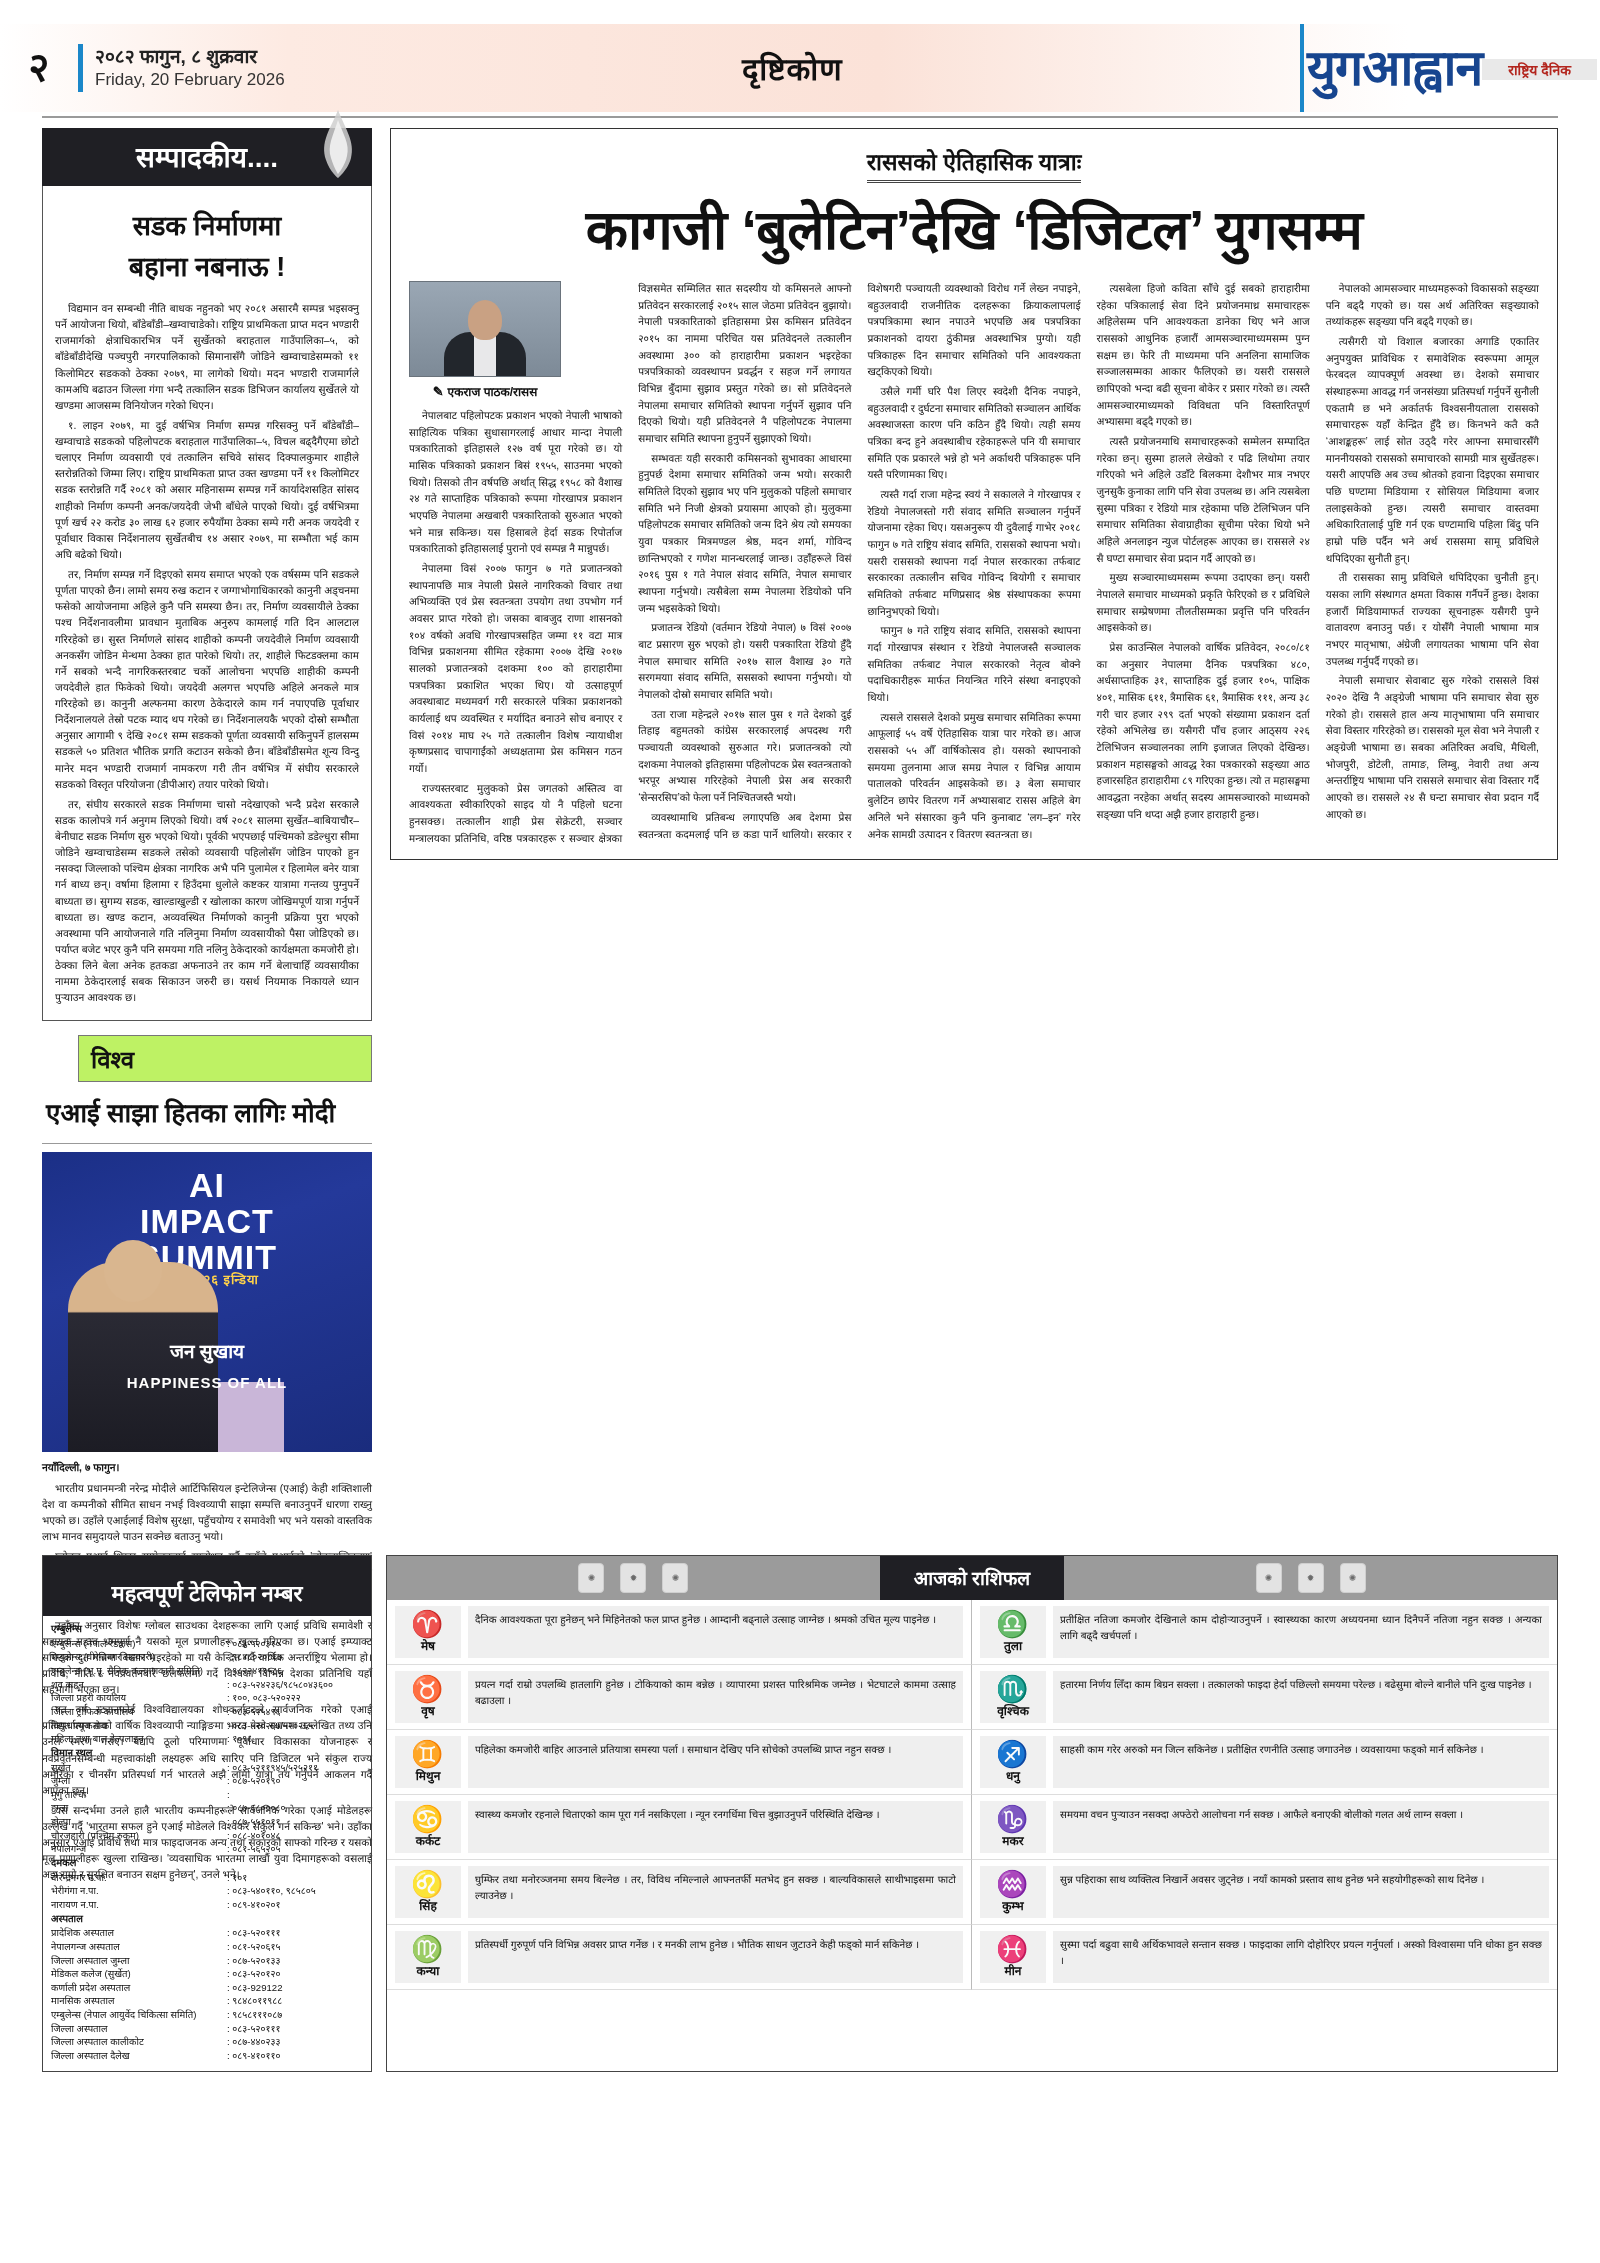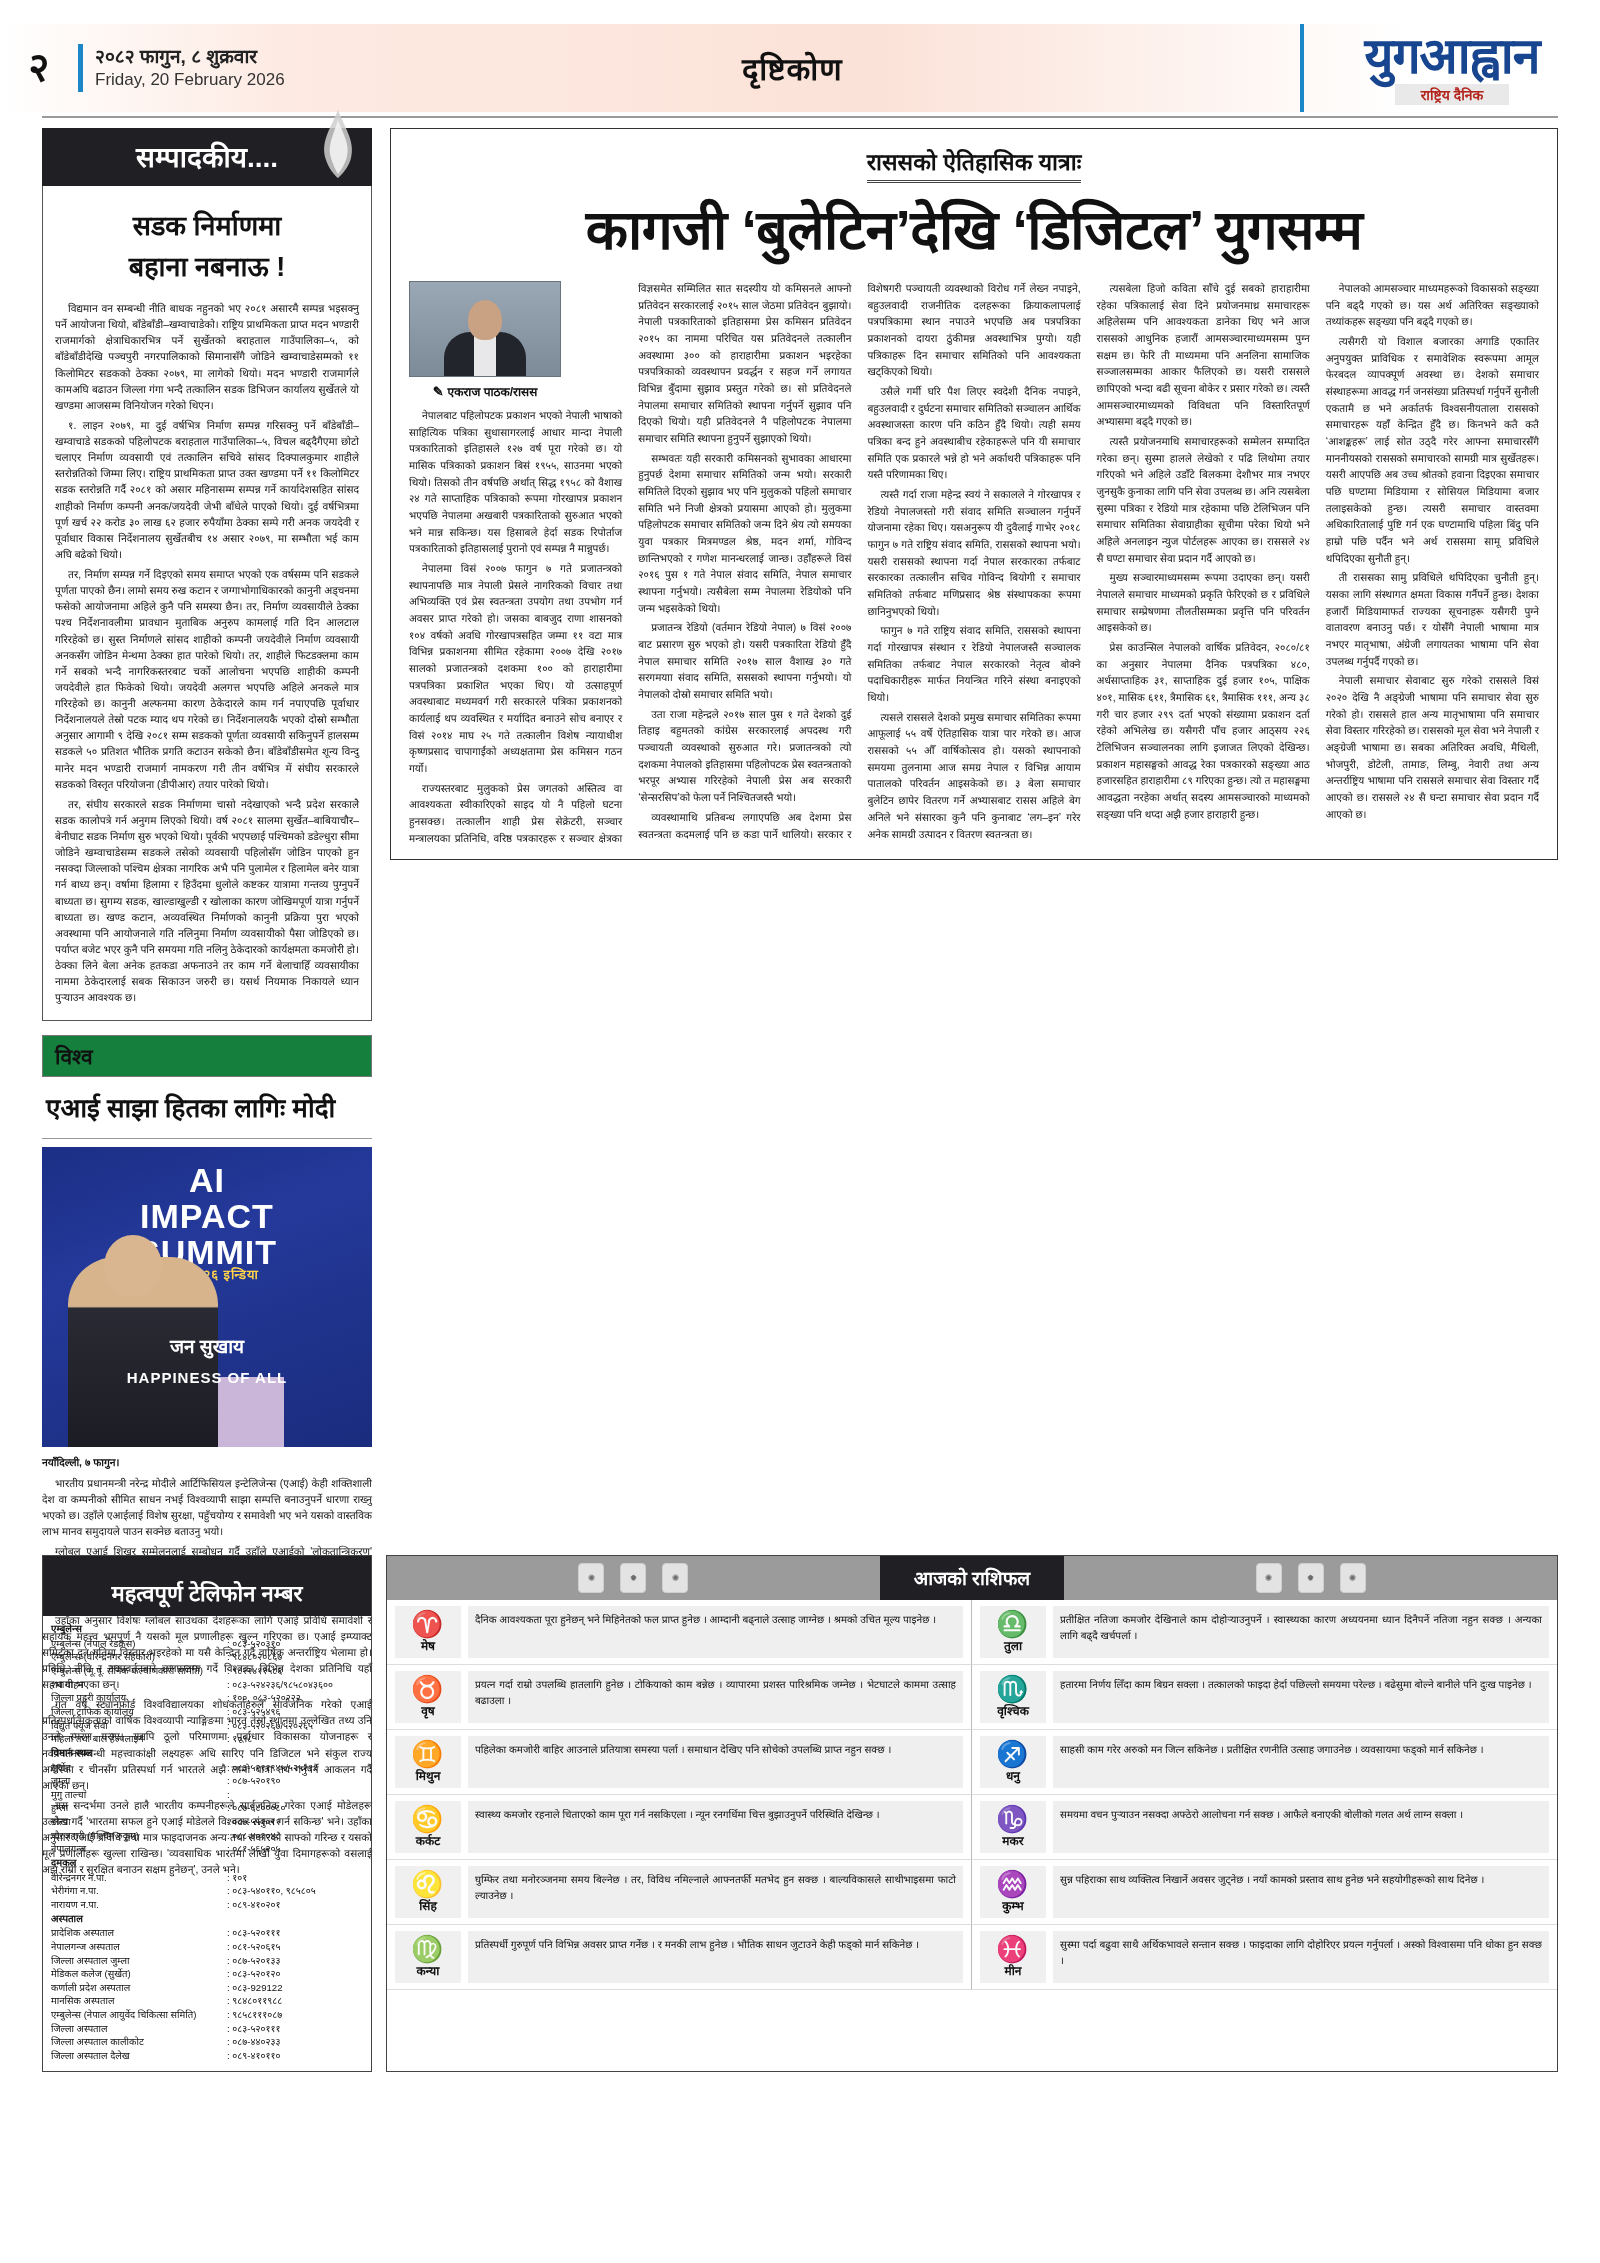--- a/index.html
+++ b/index.html
@@ -18,21 +18,21 @@
   .masthead { position:absolute; left:0; top:24px; width:1600px; height:88px;
       background:linear-gradient(90deg,#ffffff 0%, #fdeae2 18%, #fbe2d8 55%, #ffffff 88%);
       display:flex; align-items:center; }
   .page-num { width:78px; text-align:center; font-size:40px; font-weight:bold;
       color:#111; font-family:"Liberation Serif", serif; line-height:1; }
   .date-block { border-left:5px solid #1b87c9; padding-left:12px; line-height:1.35; }
   .date-np { font-size:19px; font-weight:bold; color:#222; }
   .date-en { font-size:17px; color:#333; font-family:"Liberation Sans", sans-serif; }
   .section-title { flex:1; text-align:center; font-size:31px; font-weight:bold;
       color:#111; letter-spacing:1px; }
-  .brand { width:300px; display:flex; flex-direction:column; align-items:center;
+  .brand { width:300px; display:flex; flex-direction:row; align-items:center;
       justify-content:center; border-left:4px solid #1b87c9; height:100%; }
   .brand-name { font-size:50px; font-weight:bold; color:#17458f; letter-spacing:-1px;
       line-height:1; font-family:"Liberation Serif", serif; }
   .brand-sub { font-size:14px; font-weight:bold; color:#b3261e; margin-top:3px;
       background:#e9e9e9; padding:1px 26px; }
   .rule-top { position:absolute; left:42px; top:116px; width:1516px; height:2px; background:#9a9a9a;}
 
   
   .cols { position:absolute; left:42px; top:128px; width:1516px; }
   .leftcol { position:absolute; left:0; top:0; width:330px; }
@@ -42,22 +42,22 @@
   .blackbar { background:#1f1f24; color:#fff; font-size:28px; font-weight:bold;
       padding:9px 0 11px 0; text-align:center; position:relative; }
   .flame { position:absolute; right:8px; top:-20px; width:52px; height:72px; }
   .edit-box { border:1px solid #555; border-top:none; padding:14px 12px 10px 12px; }
   .edit-head { text-align:center; font-size:27px; font-weight:bold; line-height:1.5;
       margin:6px 0 14px 0; }
   .body-text { font-size:10.4px; line-height:1.55; text-align:justify; color:#151515; }
   .body-text p { margin-bottom:4px; text-indent:13px; }
 
   
-  .vishwa-bar { background:#15803d; border:1px solid #777; font-size:21px; font-weight:bold;
-      padding:6px 12px; margin-top:14px; }
+  .vishwa-bar { background:#bef264; border:1px solid #777; font-size:24px; font-weight:bold;
+      padding:6px 12px; margin-top:14px;margin-left:36px; }
   .vishwa-head { font-size:26px; font-weight:bold; line-height:1.35; padding:14px 4px 12px 4px;
       border-bottom:1px solid #999; }
   .photo-modi { width:100%; height:300px; margin-top:8px; position:relative; overflow:hidden;
       background:linear-gradient(160deg,#1b2f86 0%, #24399a 35%, #1a2c7d 100%); }
   .modi-txt1 { position:absolute; left:50%; top:16px; transform:translateX(-50%);
       color:#fff; font-size:34px; font-weight:bold; letter-spacing:1px; text-align:center; line-height:1.05;}
   .modi-sub { position:absolute; left:50%; top:118px; transform:translateX(-50%);
       color:#ffd24a; font-size:13px; font-weight:bold; letter-spacing:1px;}
   .modi-sub2 { position:absolute; left:50%; top:186px; transform:translateX(-50%);
       color:#ffffff; font-size:19px; font-weight:bold;}

